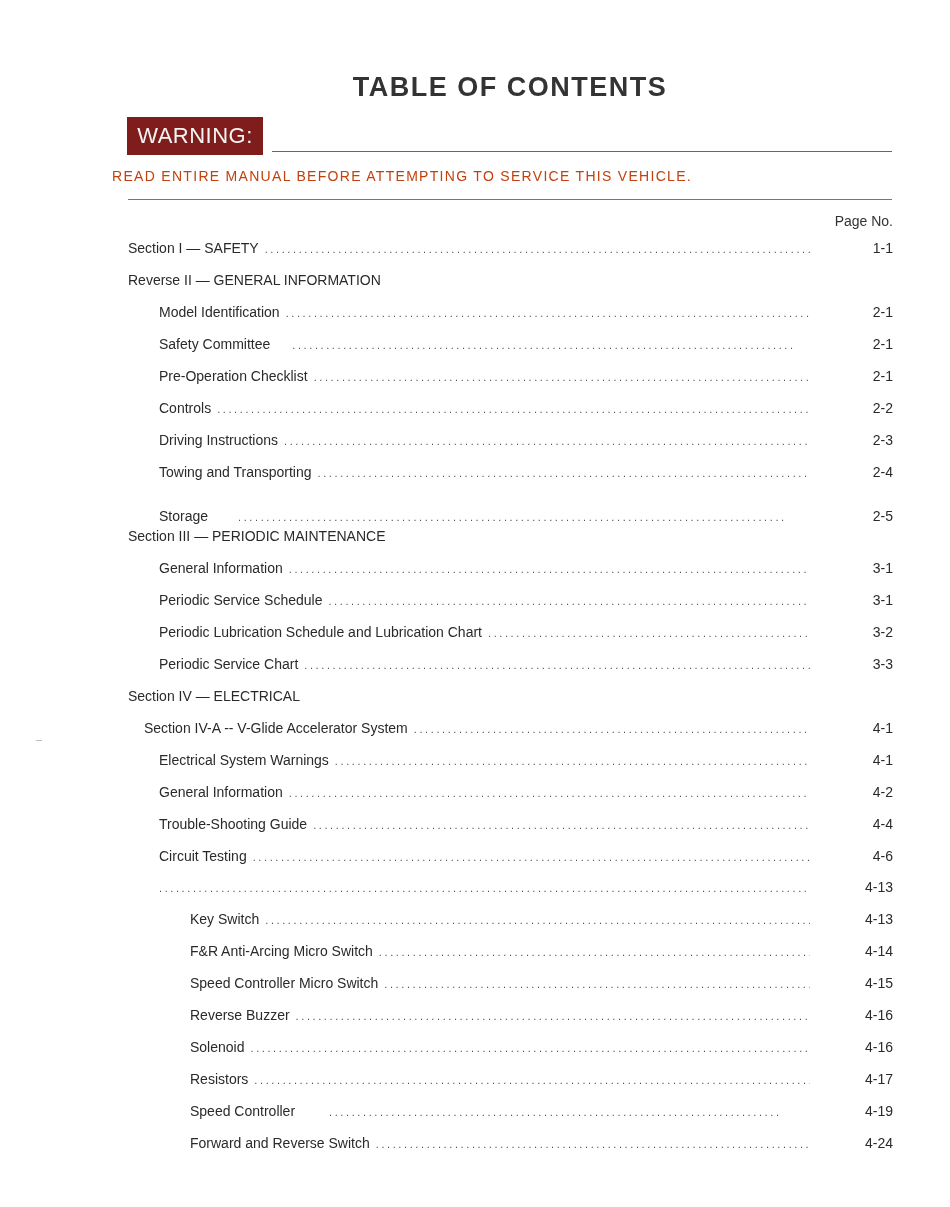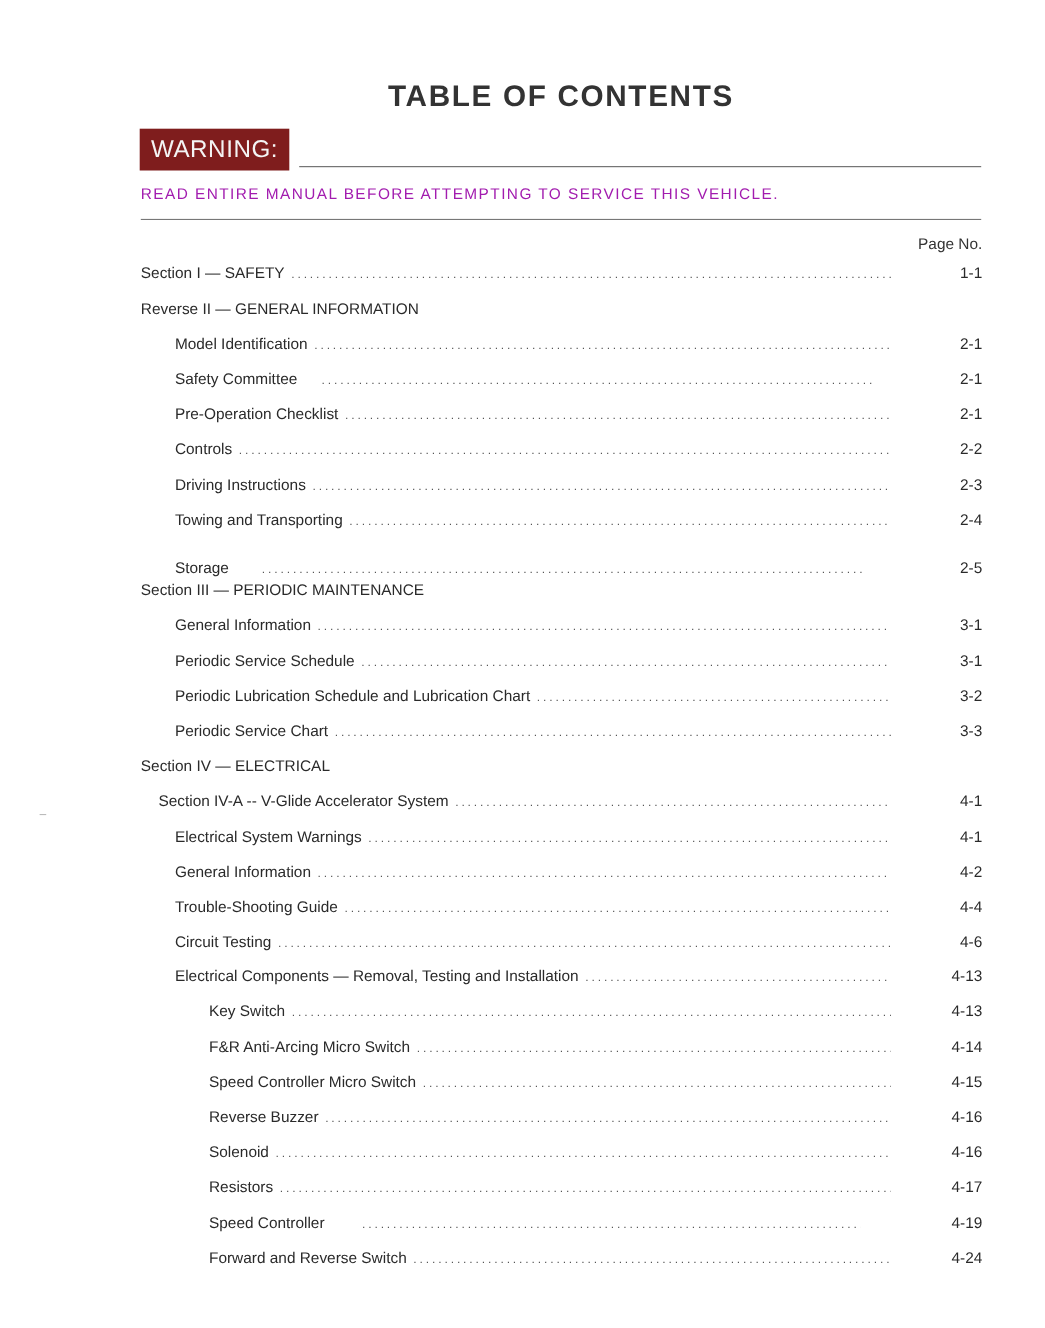--- a/index.html
+++ b/index.html
@@ -4,22 +4,22 @@
 <style>
   html, body { margin: 0; padding: 0; background: #ffffff; }
   body { width: 950px; height: 1207px; position: relative; overflow: hidden;
          font-family: "Liberation Sans", sans-serif; color: #2a2a2a; }
   .title { position: absolute; top: 72px; left: 0; width: 1020px; text-align: center;
            font-size: 27px; font-weight: bold; letter-spacing: 1.5px; color: #333; }
   .warning { position: absolute; top: 117px; left: 127px; width: 136px; height: 38px;
              background: #7f1d1d; color: #f4f4f4; font-size: 22px; line-height: 38px;
              text-align: center; letter-spacing: 0.5px; }
   .rule1 { position: absolute; top: 151px; left: 272px; width: 620px; border-top: 1px solid #666; }
-  .warn-text { position: absolute; top: 168px; left: 128px; font-size: 14px;
-               letter-spacing: 1.3px; color: #a21caf; }
+  .warn-text { position: absolute; top: 168px; left: 112px; font-size: 14px;
+               letter-spacing: 1.3px; color: #c2410c; }
   .rule2 { position: absolute; top: 199px; left: 128px; width: 764px; border-top: 1px solid #777; }
   .pageno { position: absolute; top: 213px; right: 57px; font-size: 14px; color: #333; }
   .entry { position: absolute; left: 0; right: 57px; height: 20px; display: flex;
            align-items: baseline; font-size: 14px; }
   .entry .label { white-space: nowrap; padding-right: 6px; }
   .entry .dots { flex: 1; overflow: hidden; white-space: nowrap; color: #555;
                  letter-spacing: 2.6px; font-size: 11px; margin-right: 20px; }
   .entry .page { width: 34px; text-align: right; margin-left: 29px; }
   .entry.nodots .dots { visibility: hidden; }
   .margin-line { position: absolute; left: 36px; top: 740px; width: 6px; border-top: 1px solid #bbb; }
@@ -130,21 +130,20 @@
       <span class="label">Trouble-Shooting Guide</span>
       <span class="dots">................................................................................................................................................</span>
       <span class="page">4-4</span>
     </div>
     <div class="entry" style="top: 848px; left: 159px;">
       <span class="label">Circuit Testing</span>
       <span class="dots">................................................................................................................................................</span>
       <span class="page">4-6</span>
     </div>
     <div class="entry" style="top: 879px; left: 159px;">
-      <span class="label">Electrical Components — Removal, Testing and Installation</span>
       <span class="dots">................................................................................................................................................</span>
       <span class="page">4-13</span>
     </div>
     <div class="entry" style="top: 911px; left: 190px;">
       <span class="label">Key Switch</span>
       <span class="dots">................................................................................................................................................</span>
       <span class="page">4-13</span>
     </div>
     <div class="entry" style="top: 943px; left: 190px;">
       <span class="label">F&amp;R Anti-Arcing Micro Switch</span>

